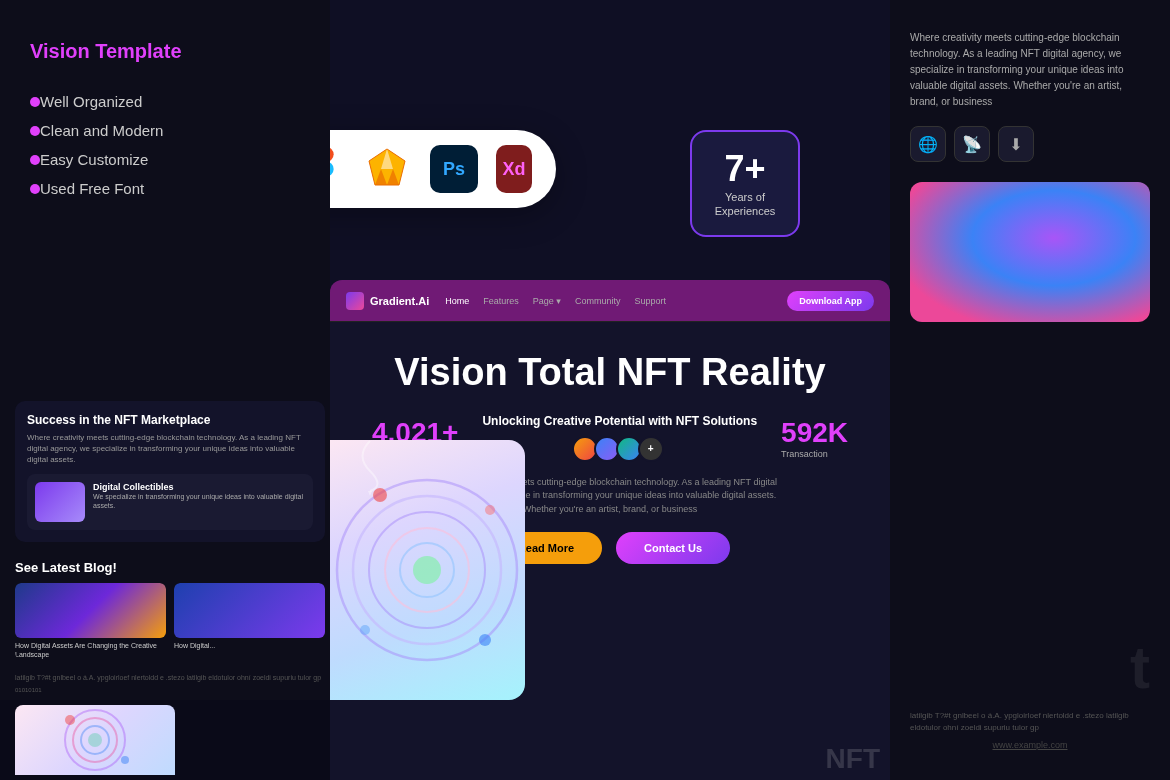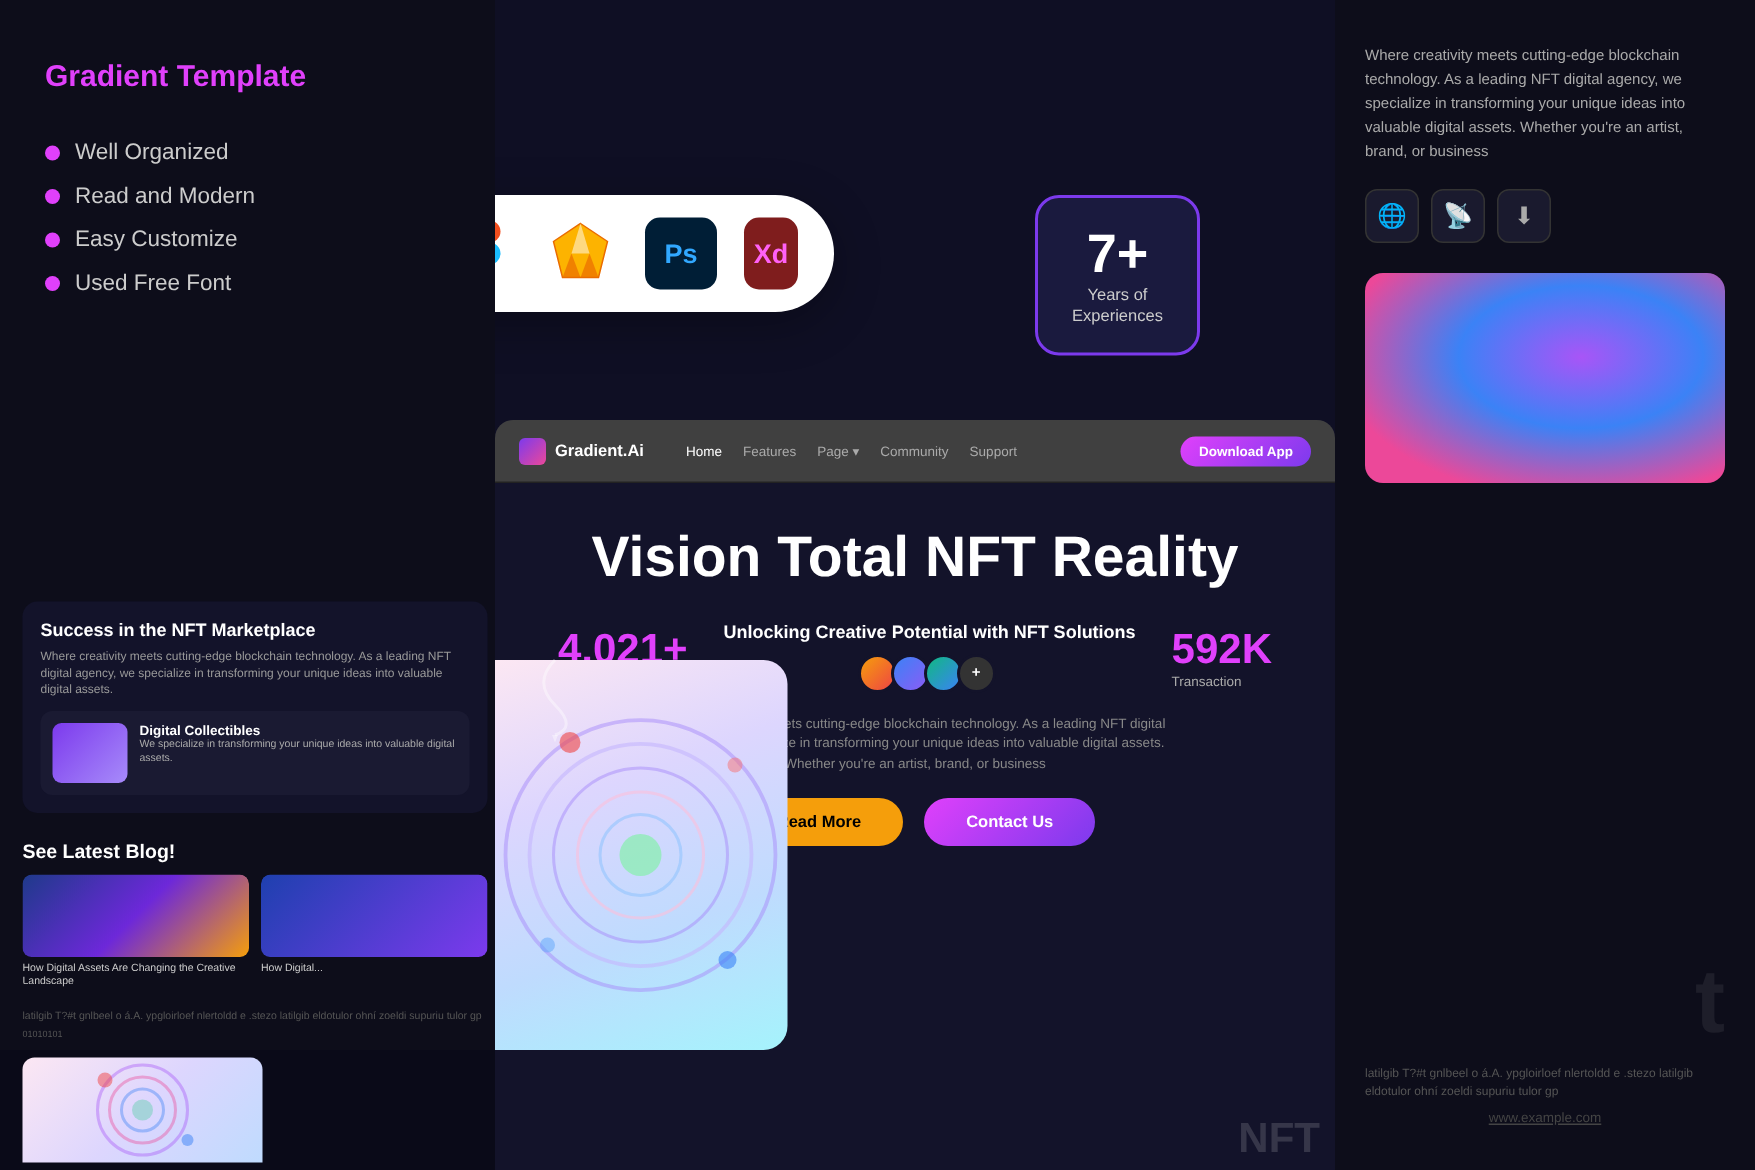--- a/index.html
+++ b/index.html
@@ -41,21 +41,20 @@
       list-style: none;
       margin-bottom: 30px;
     }
 
     .feature-list li {
       font-size: 15px;
       color: #ccc;
       margin-bottom: 12px;
       display: flex;
       align-items: center;
-      gap: 10px;
     }
 
     .bullet {
       width: 10px;
       height: 10px;
       border-radius: 50%;
       background: #e040fb;
       flex-shrink: 0;
     }
 
@@ -226,26 +225,26 @@
       left: 0;
       width: 560px;
       height: 500px;
       background: #13132a;
       border-radius: 12px 12px 0 0;
       overflow: hidden;
     }
 
     
     .preview-nav {
-      background: #404040;
+      background: #701a75;
       height: 42px;
       display: flex;
       align-items: center;
       padding: 0 16px;
-      gap: 28px;
+      gap: 16px;
       border-bottom: 1px solid #222;
     }
 
     .preview-logo {
       display: flex;
       align-items: center;
       gap: 6px;
       font-size: 11px;
       font-weight: 700;
       color: #fff;
@@ -420,30 +419,30 @@
       border-radius: 6px;
       background: linear-gradient(135deg, #7c3aed, #a78bfa);
       flex-shrink: 0;
     }
 
   </style>
 </head>
 <body>
 
 <div class="left-panel">
-  <div class="brand-subtitle">Gradient Template</div>
+  <div class="brand-subtitle">Vision Template</div>
 
   <ul class="feature-list">
     <li>
       <span class="bullet"></span>
       <span>Well Organized</span>
     </li>
     <li>
       <span class="bullet"></span>
-      <span>Read and Modern</span>
+      <span>Clean and Modern</span>
     </li>
     <li>
       <span class="bullet"></span>
       <span>Easy Customize</span>
     </li>
     <li>
       <span class="bullet"></span>
       <span>Used Free Font</span>
     </li>
   </ul>

